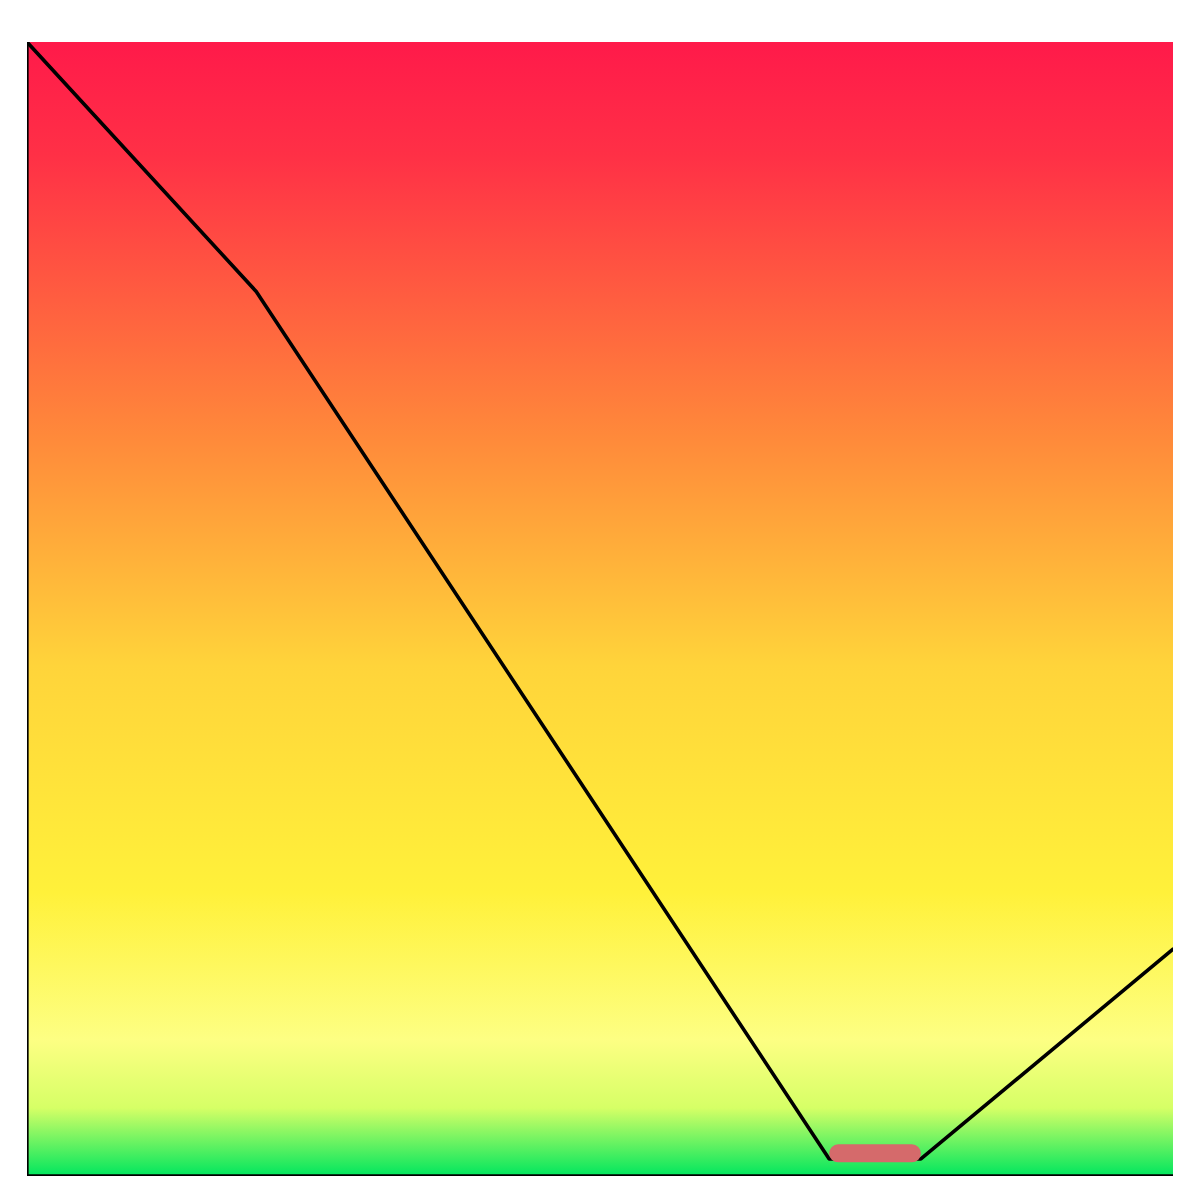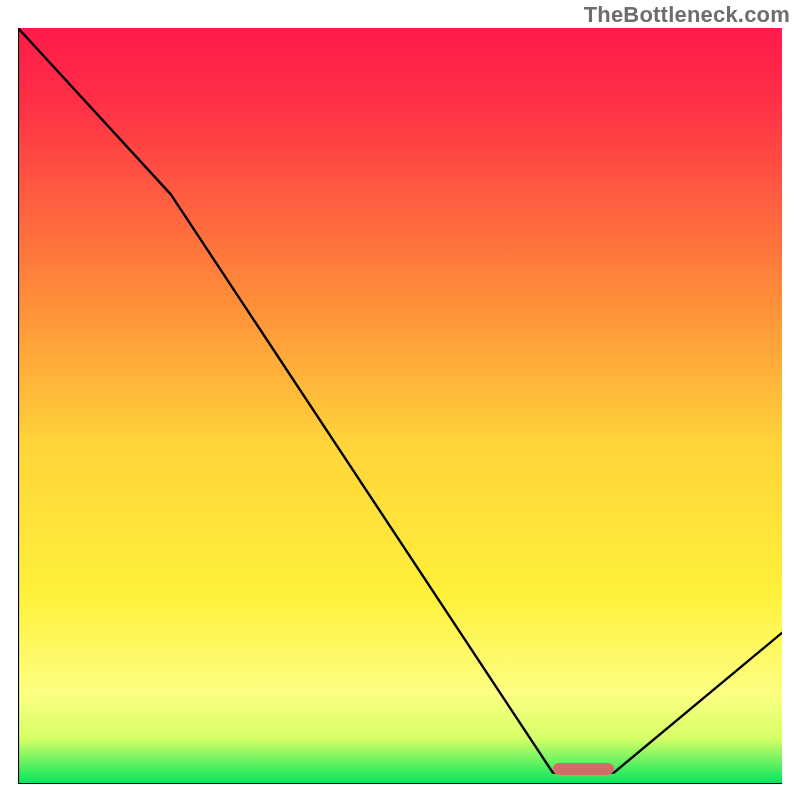--- a/index.html
+++ b/index.html
@@ -53,21 +53,20 @@
   }
   .marker {
     fill: #d56a6b;
   }
 </style>
 </head>
 <body>
 
 <div class="container">
 
-  <div class="attribution">TheBottleneck.com</div>
 
   <div class="plot-area">
     <svg viewBox="0 0 764 756" preserveAspectRatio="none">
       <defs>
         <linearGradient id="bg-grad" x1="0" y1="0" x2="0" y2="1">
             <stop offset="0%" stop-color="#ff1a4a"></stop>
             <stop offset="10%" stop-color="#ff3046"></stop>
             <stop offset="35%" stop-color="#ff8a3a"></stop>
             <stop offset="55.00000000000001%" stop-color="#ffd43a"></stop>
             <stop offset="75%" stop-color="#fff13a"></stop>

